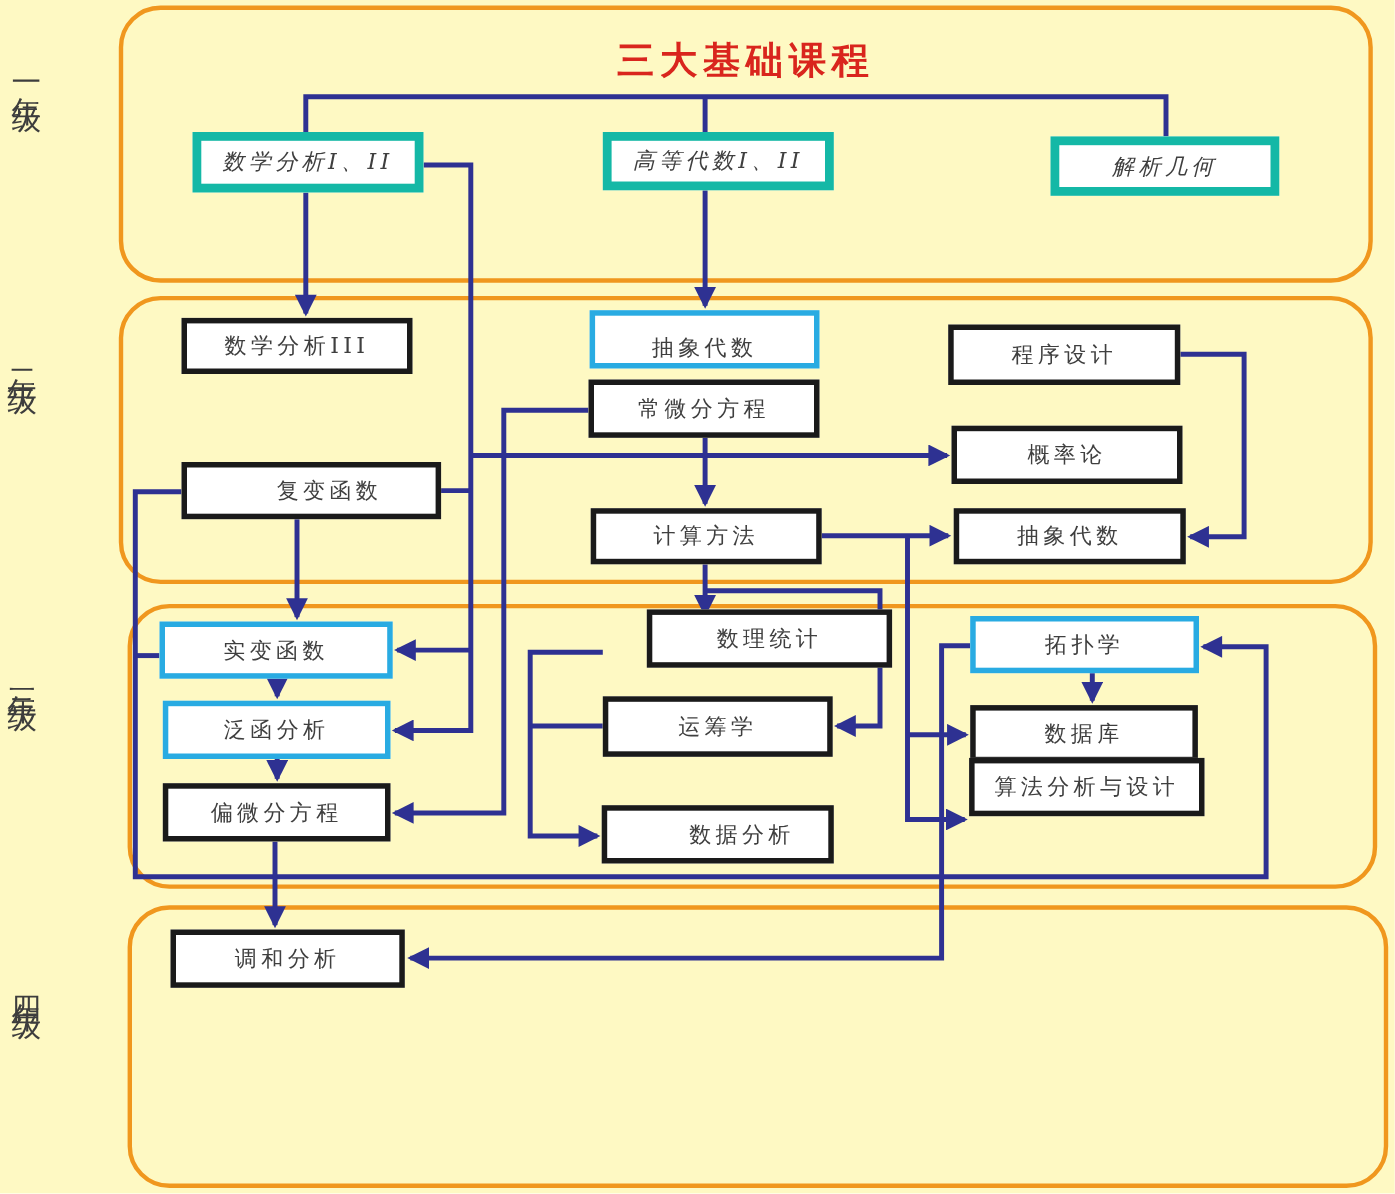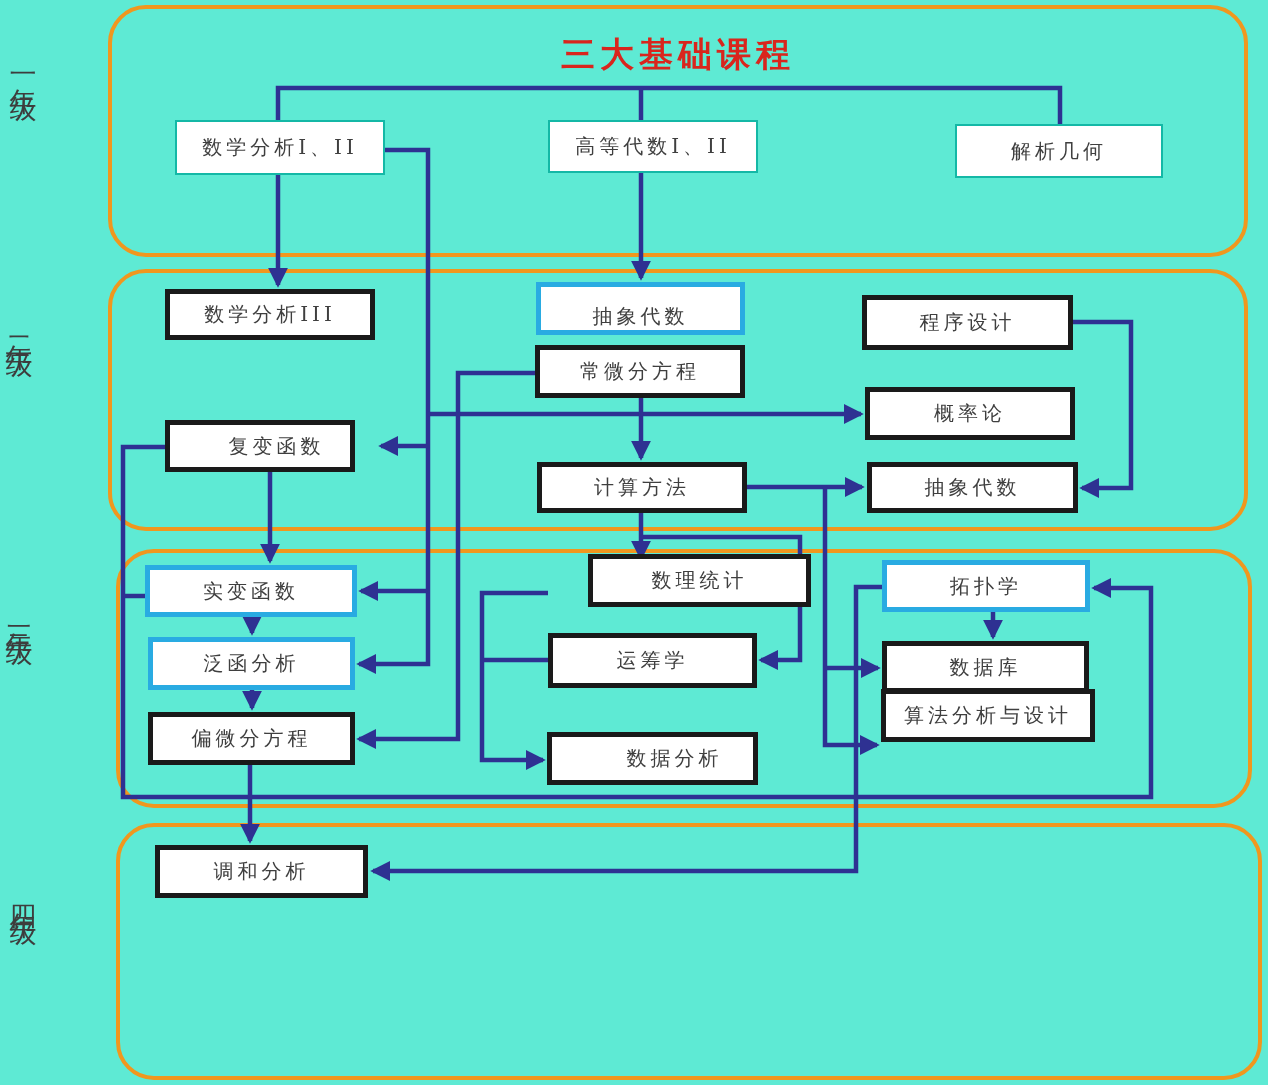--- a/index.html
+++ b/index.html
@@ -1,35 +1,35 @@
 <!DOCTYPE html>
 <html><head>
 <meta charset="utf-8">
 <style>
   html,body{margin:0;padding:0;background:#ffffff;}
   #stage{
-    position:relative;width:1268px;height:1085px;overflow:hidden;background:#5eead4;
+    position:relative;width:1268px;height:1085px;overflow:hidden;background:#fef9c3;
     font-family:"DejaVu Serif","Liberation Serif",serif;
   }
   .year-container{
     position:absolute;border:4px solid #F0971E;border-radius:38px;background:transparent;
     box-sizing:border-box;z-index:1;
   }
   .year-label{
     position:absolute;writing-mode:vertical-rl;text-orientation:upright;
     font-size:27px;letter-spacing:7px;color:#3d3d3d;z-index:2;line-height:34px;
   }
   #edge-layer{position:absolute;left:0;top:0;z-index:3;}
   .course-box{
     position:absolute;background:#ffffff;box-sizing:border-box;z-index:4;
     display:flex;align-items:center;justify-content:center;
     font-size:20px;letter-spacing:4px;color:#3f3f3f;white-space:nowrap;
   }
   .course-box.black{border:5px solid #1A1A1A;}
-  .course-box.green{border:2px solid #14b8a6;}
+  .course-box.green{border:8px solid #14b8a6;font-style:italic;}
   .course-box.cyan{border:5px solid #29ABE2;}
   #diagram-title{
     position:absolute;left:108px;top:32px;width:1140px;text-align:center;z-index:4;
     font-size:34px;font-weight:bold;letter-spacing:5px;color:#D9251D;
   }
 </style>
 </head>
 <body>
 
 <div id="stage">
@@ -93,21 +93,21 @@
     </div>
     <div class="course-box black" style="left: 535px; top: 345px; width: 210px; height: 53px;">
       <span>常微分方程</span>
     </div>
     <div class="course-box black" style="left: 862px; top: 295px; width: 211px; height: 55px;">
       <span>程序设计</span>
     </div>
     <div class="course-box black" style="left: 865px; top: 387px; width: 210px; height: 53px;">
       <span>概率论</span>
     </div>
-    <div class="course-box black" style="left: 165px; top: 420px; width: 190px; height: 52px; padding-left: 33px;">
+    <div class="course-box black" style="left: 165px; top: 420px; width: 236px; height: 52px; padding-left: 33px;">
       <span>复变函数</span>
     </div>
     <div class="course-box black" style="left: 537px; top: 462px; width: 210px; height: 51px;">
       <span>计算方法</span>
     </div>
     <div class="course-box black" style="left: 867px; top: 462px; width: 211px; height: 51px;">
       <span>抽象代数</span>
     </div>
     <div class="course-box cyan" style="left: 145px; top: 565px; width: 212px; height: 52px;">
       <span>实变函数</span>

